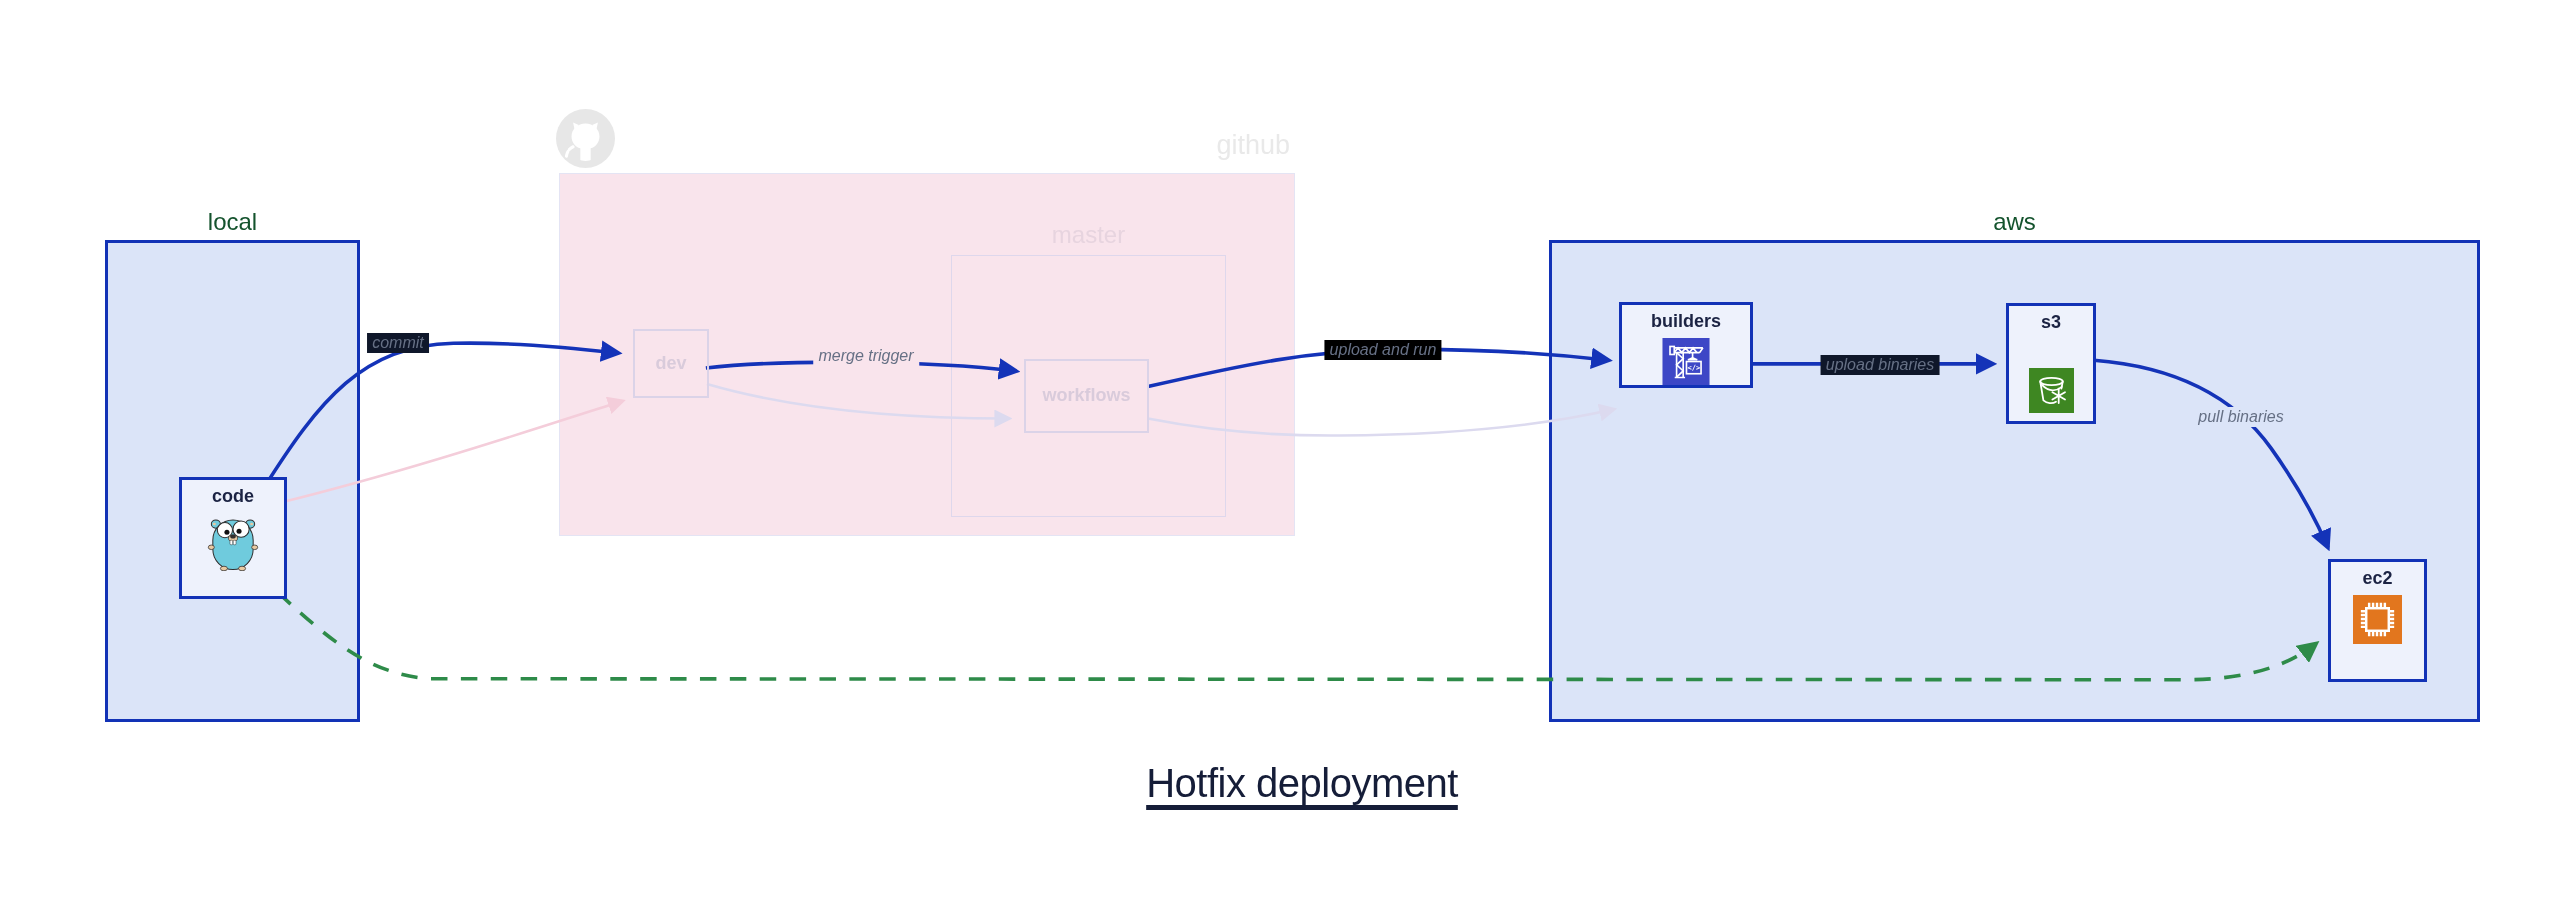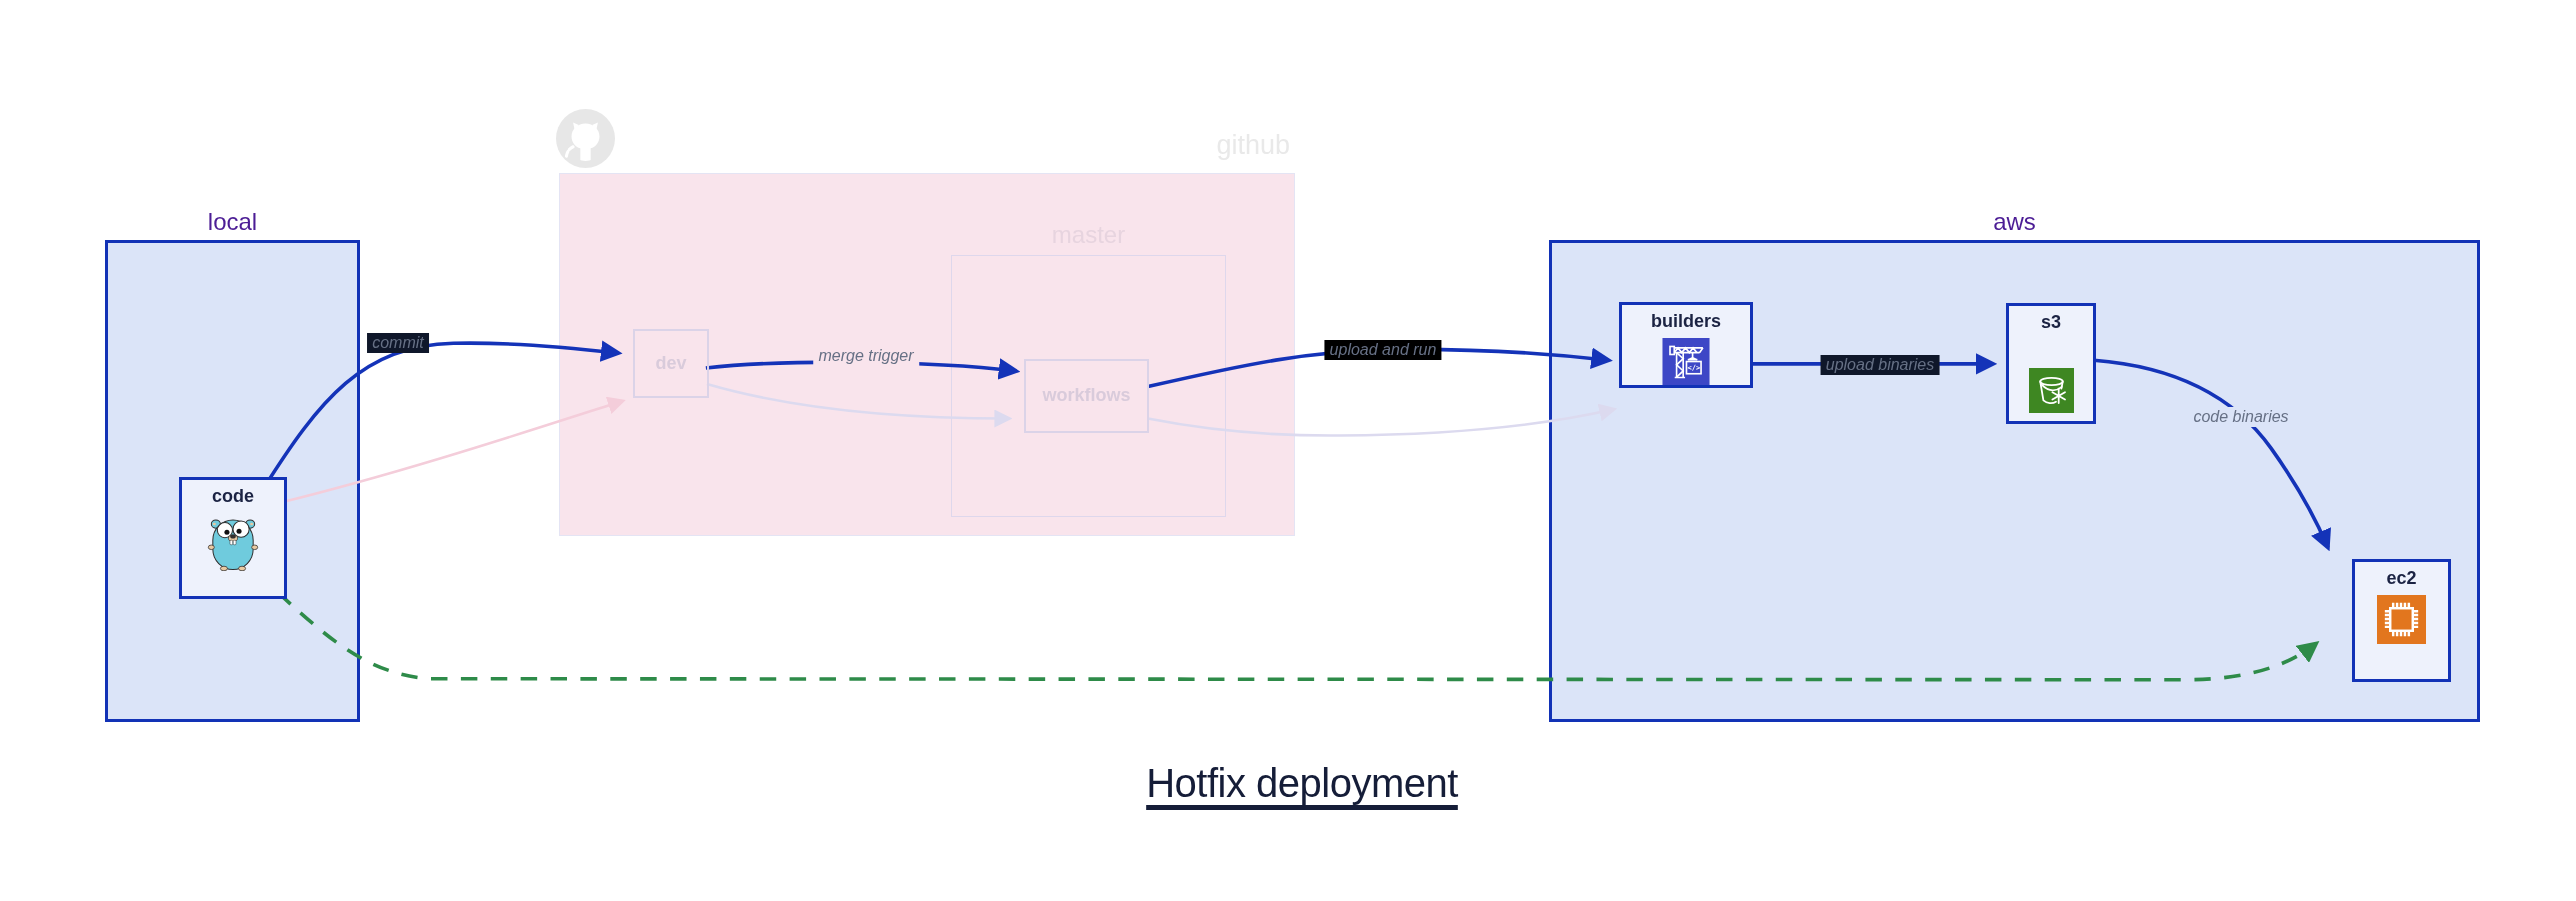--- a/index.html
+++ b/index.html
@@ -5,21 +5,21 @@
   html,body{margin:0;padding:0;background:#ffffff;}
   #canvas{
     position:relative;width:2604px;height:902px;background:#ffffff;overflow:hidden;
     font-family:"Liberation Sans",sans-serif;
   }
   
   .region{position:absolute;box-sizing:border-box;z-index:1;}
   .region.blue{background:#dbe4f8;border:3.6px solid #1232b6;}
   .region.pink{background:#f9e4ec;border:1.5px solid #e4e4f4;}
   .region.master{background:transparent;border:1.5px solid #ded7ec;}
-  .region-label{position:absolute;z-index:2;font-size:24px;color:#4c1d95;text-align:center;letter-spacing:0px;}
+  .region-label{position:absolute;z-index:2;font-size:24px;color:#14532d;text-align:center;letter-spacing:0px;}
   .region-label.faded-gray{color:#e9e9e9;font-size:27px;text-align:right;}
   .region-label.faded-pink{color:#e7d4df;}
   
   .node{position:absolute;box-sizing:border-box;z-index:4;display:flex;flex-direction:column;align-items:center;}
   .node.solid{background:#eef2fc;border:3.1px solid #1232b6;}
   .node.faded{background:transparent;border:2.1px solid #dbd3e8;justify-content:center;}
   .node-label{font-size:18px;font-weight:bold;color:#1b2343;padding-top:6.2px;line-height:1.2;}
   .node.faded .node-label{color:#d9cbdb;padding-top:0;}
   .node-icon{margin-top:5.2px;}
   
@@ -143,36 +143,36 @@
         <path d="M25 30 L32 72 C 40 79 52 80 60 75"></path>
         <path d="M75 30 L72 46"></path>
         <path d="M27 36 Q 50 60 73 42"></path>
       </g>
       <g stroke="#ffffff" stroke-width="4" fill="none" stroke-linecap="round">
         <path d="M66 46 V 78 M52 54 L80 70 M80 54 L52 70"></path>
       </g>
     </svg>
   </div>
 
-  <div class="node solid" style="left:2328px;top:559px;width:99px;height:123px;margin-left:24px;">
+  <div class="node solid" style="left:2328px;top:559px;width:99px;height:123px;">
     <div class="node-label">ec2</div>
     <svg class="node-icon" width="49" height="49" viewBox="0 0 100 100">
       <rect width="100" height="100" fill="#e2761e"></rect>
       <g stroke="#ffffff" stroke-width="5" fill="none">
         <rect x="27" y="27" width="46" height="46"></rect>
         <path d="M33 16 V 27 M41 16 V 27 M49 16 V 27 M57 16 V 27 M65 16 V 27"></path>
         <path d="M33 73 V 84 M41 73 V 84 M49 73 V 84 M57 73 V 84 M65 73 V 84"></path>
         <path d="M16 33 H 27 M16 41 H 27 M16 49 H 27 M16 57 H 27 M16 65 H 27"></path>
         <path d="M73 33 H 84 M73 41 H 84 M73 49 H 84 M73 57 H 84 M73 65 H 84"></path>
       </g>
     </svg>
   </div>
 
   <div class="edge-label" style="left:398px;top:343px;background:#0f172a;">commit</div>
   <div class="edge-label" style="left:866px;top:356px;background:#f9e4ec;">merge trigger</div>
   <div class="edge-label" style="left:1383px;top:350px;background:#000000;">upload and run</div>
   <div class="edge-label" style="left:1880px;top:365px;background:#0f172a;">upload binaries</div>
-  <div class="edge-label" style="left:2241px;top:417px;background:#dbe4f8;">code binaries</div>
+  <div class="edge-label" style="left:2241px;top:417px;background:#dbe4f8;">pull binaries</div>
 
   <div class="title">Hotfix deployment</div>
 
 </div>
 
 
 </body></html>

